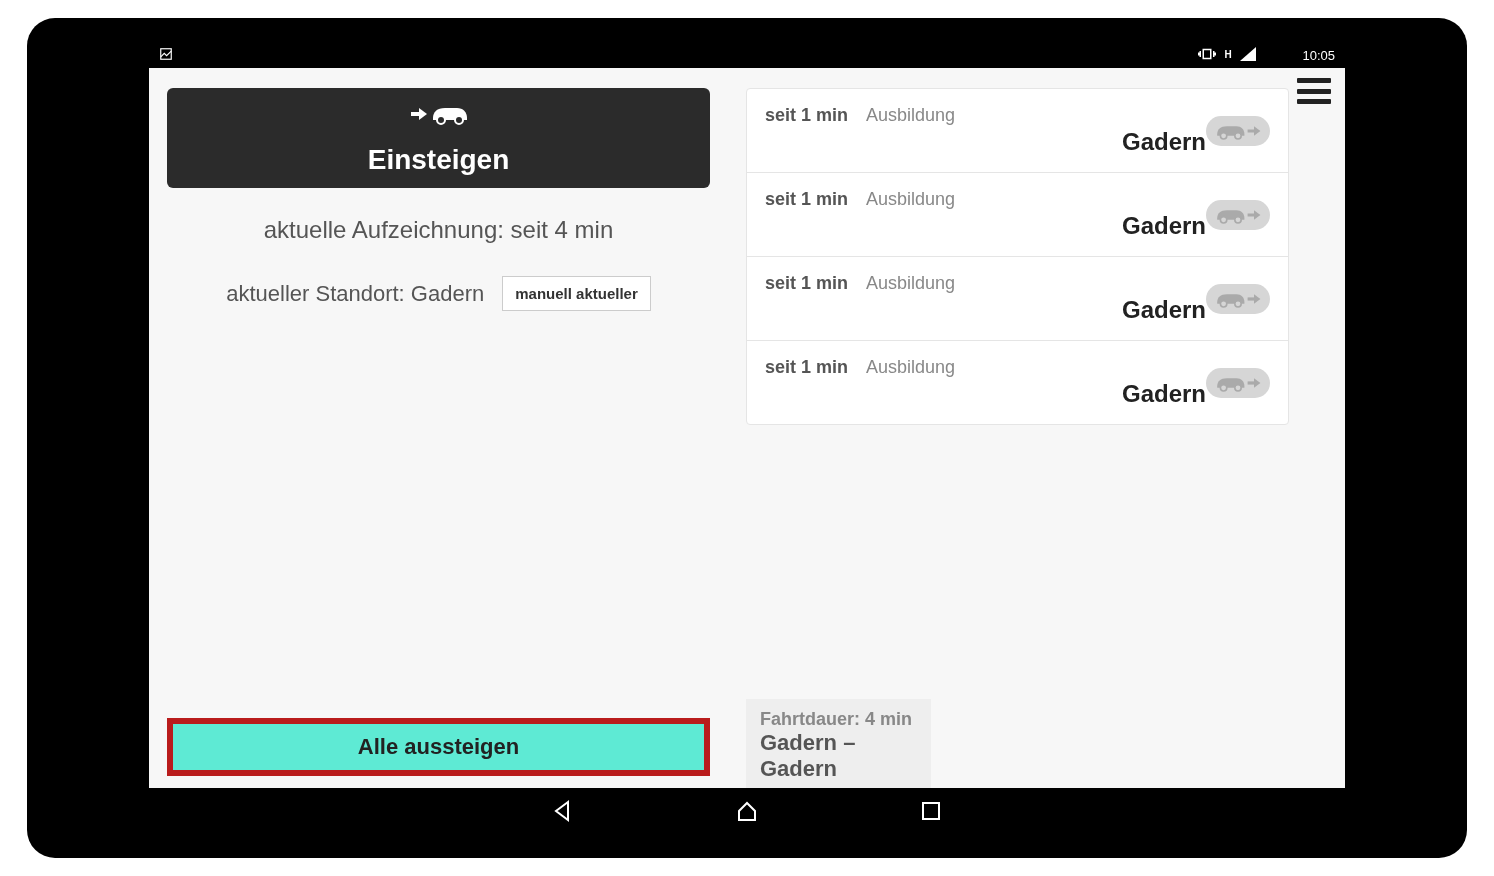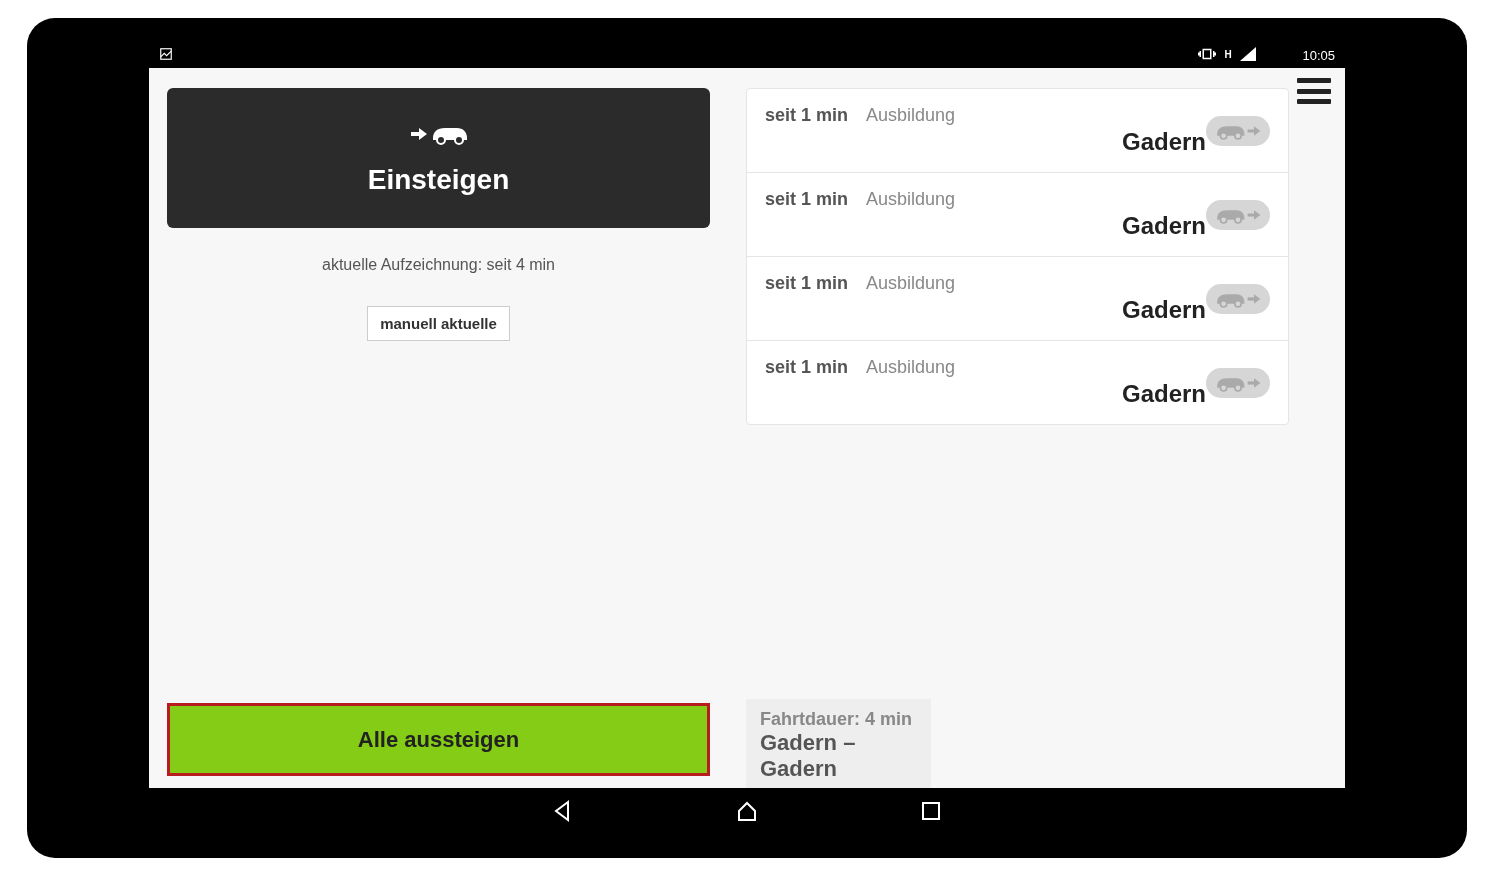--- a/index.html
+++ b/index.html
@@ -95,41 +95,41 @@
     padding: 20px 18px 0 18px;
     min-width: 0;
   }
   .col-right { padding-right: 56px; }
 
   
   .big-button {
     background: #2b2b2b;
     color: #fff;
     border-radius: 6px;
-    height: 140px;
+    height: 100px;
     display: flex; flex-direction: column; align-items:center; justify-content:center;
     gap: 10px;
     font-size: 28px; font-weight: 600;
     cursor: pointer;
   }
   .big-button svg { height: 26px; }
 
-  .info-line { text-align:center; color:#555; font-size:16px; margin-top:28px; }
+  .info-line { text-align:center; color:#555; font-size:24px; margin-top:28px; }
   .info-bold { text-align:center; font-size:22px; font-weight:700; margin-top:28px; color:#222;}
   .loc-row { display:flex; gap:18px; align-items:center; justify-content:center; margin-top:32px; }
   .loc-text { font-size:22px; color:#555; }
   .small-btn {
     border:1px solid #ccc; background:#fff; padding:8px 12px;
     font-size:15px; font-weight:600; color:#333; cursor:pointer;
   }
 
   .bottom-btn {
     margin-top:auto; margin-bottom:12px;
-    border:3px solid #b91c1c; background:#84cc16;
-    height:73px; display:flex; align-items:center; justify-content:center;
+    border:6px solid #b91c1c; background:#5eead4;
+    height:58px; display:flex; align-items:center; justify-content:center;
     font-size:22px; font-weight:600; color:#222; cursor:pointer;
   }
 
   
   .plist {
     background:#fff;
     border:1px solid #e5e5e5;
     border-radius:4px;
     overflow:hidden;
   }
@@ -220,21 +220,22 @@
                   <path d="M24 16 C24 10 28 6 36 6 L48 6 C54 6 58 10 58 16 L58 18 L24 18 Z" fill="#fff"></path>
                   <circle cx="32" cy="18" r="4" fill="#2b2b2b" stroke="#fff" stroke-width="2"></circle>
                   <circle cx="50" cy="18" r="4" fill="#2b2b2b" stroke="#fff" stroke-width="2"></circle>
                 </svg>
               </span>
               <span>Einsteigen</span>
             </div>
 
             <div class="info-line">aktuelle Aufzeichnung: seit 4 min</div>
             <div class="loc-row">
-              <button class="small-btn">manuell aktuelle</button>
+              <span class="loc-text">aktueller Standort: Gadern</span>
+              <button class="small-btn">manuell aktueller</button>
             </div>
 
             <div class="bottom-btn">Alle aussteigen</div>
           </div>
 
           <div class="col col-right">
             <div class="plist">
               <div class="prow">
                 <div class="prow-main">
                   <div class="prow-top">

